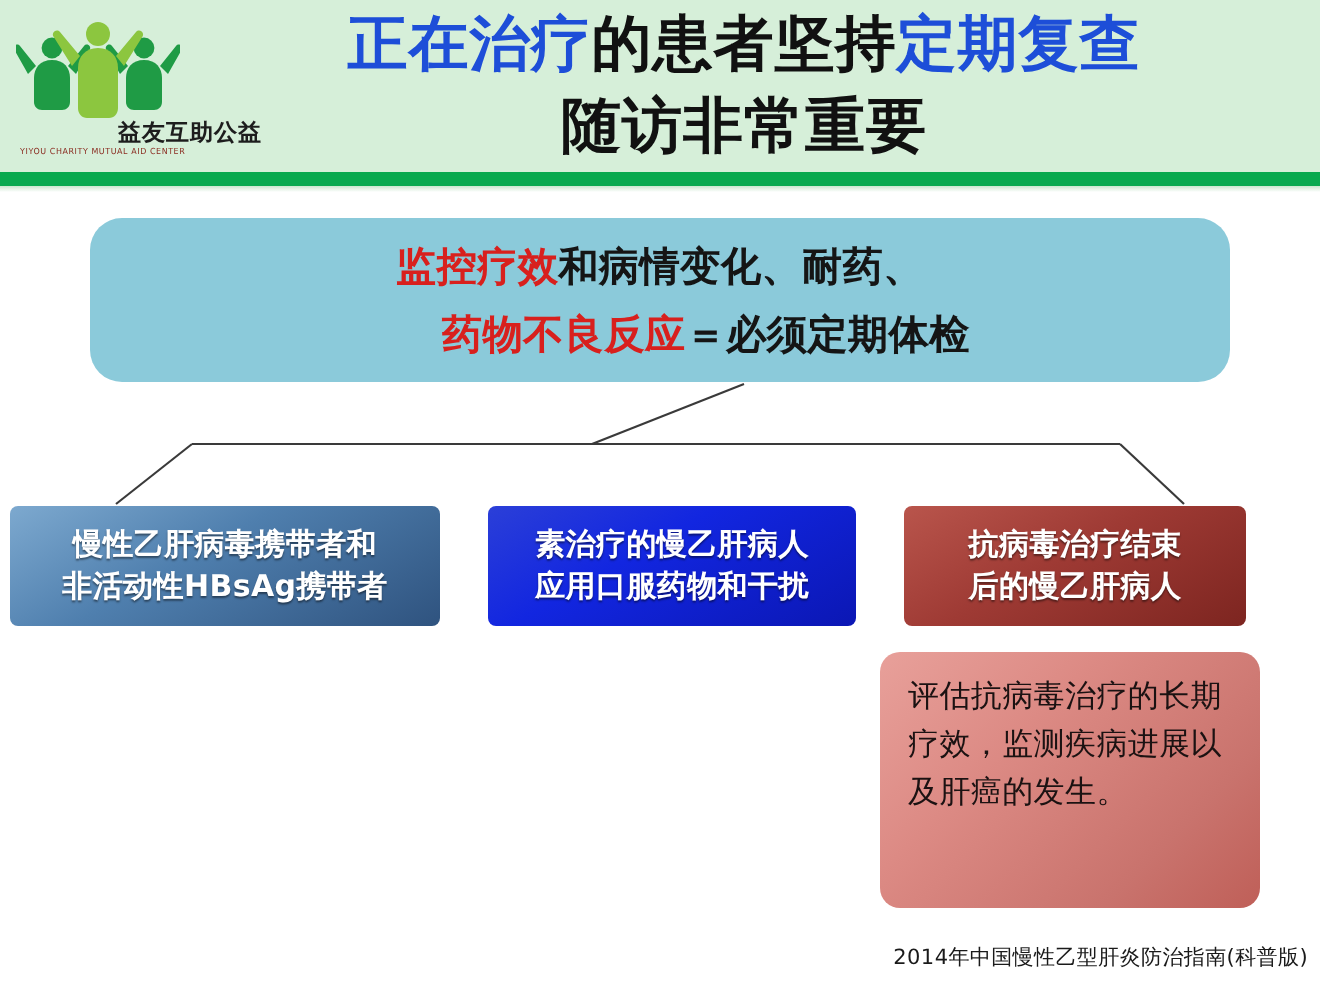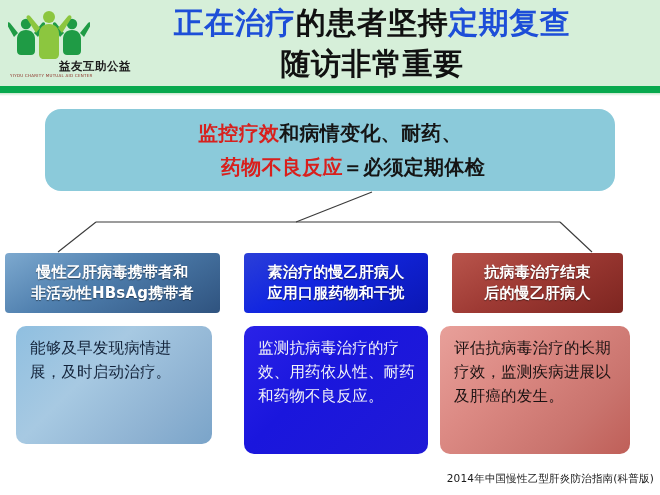--- a/index.html
+++ b/index.html
@@ -268,19 +268,17 @@
     </div>
   </div>
 
   <div class="pill pill-3">
     <div>
       <div>抗病毒治疗结束</div>
       <div>后的慢乙肝病人</div>
     </div>
   </div>
 
-  <div class="body-box body-1">能够及早发现病情进展，及时启动治疗。</div>
-  <div class="body-box body-2">监测抗病毒治疗的疗效、用药依从性、耐药和药物不良反应。</div>
   <div class="body-box body-3">评估抗病毒治疗的长期疗效，监测疾病进展以及肝癌的发生。</div>
 
   <div class="footer">2014年中国慢性乙型肝炎防治指南(科普版)</div>
 
 </div>
 
 </body></html>

